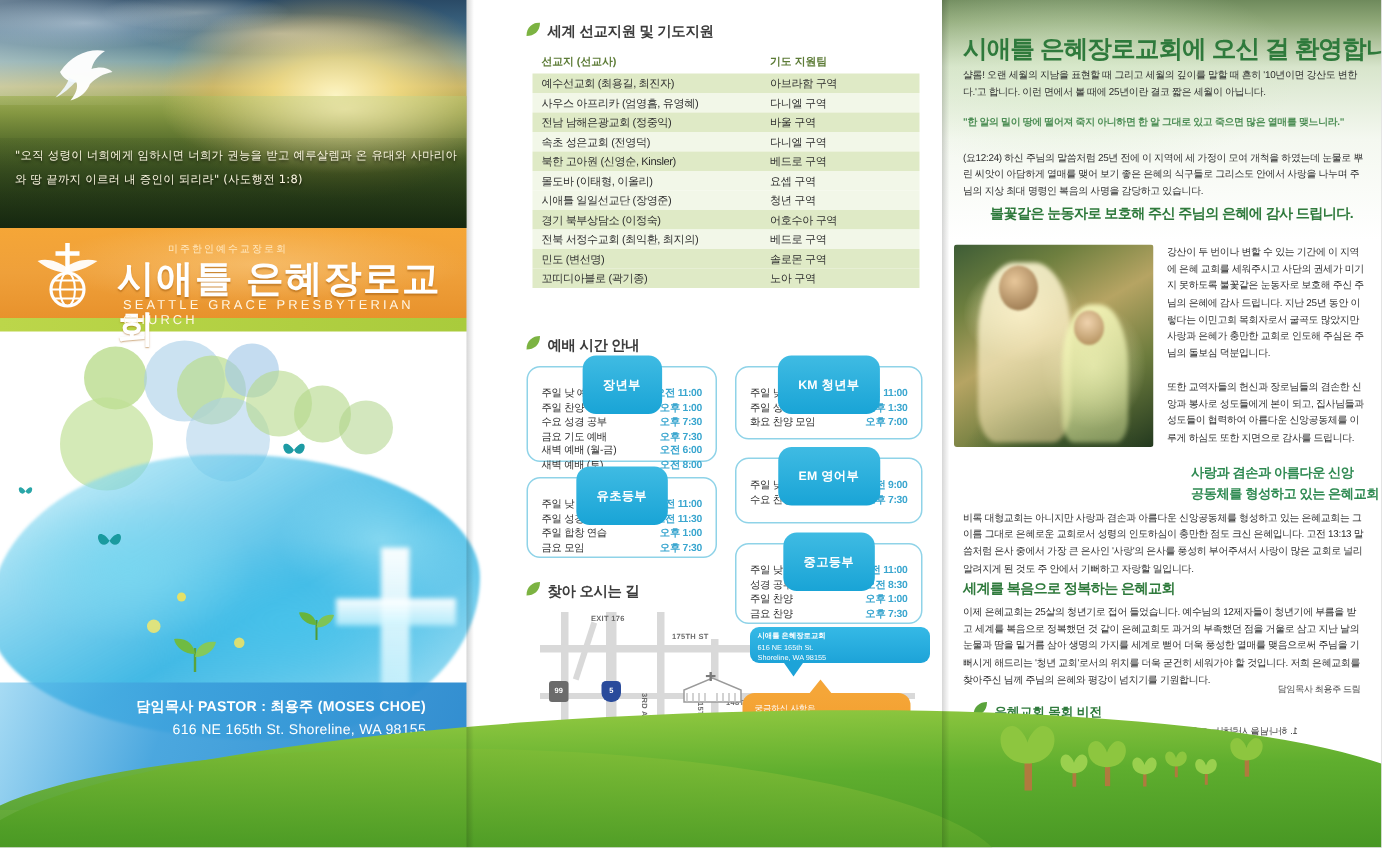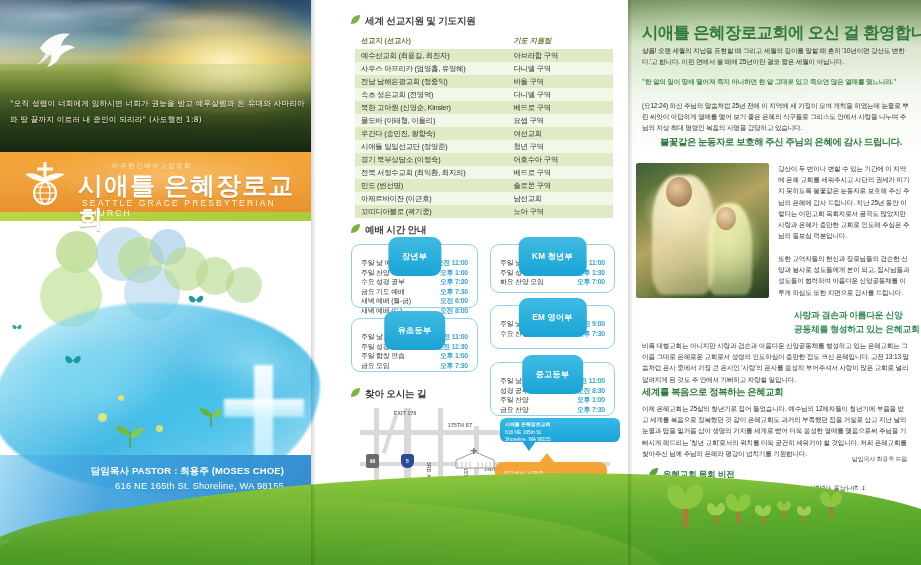--- a/index.html
+++ b/index.html
@@ -84,21 +84,21 @@
   
   .panel-mid { position:absolute; left:338px; top:0; width:290px; height:565px;
                background:#ffffff; overflow:hidden; }
   .sec-head { position:absolute; font-size:9.6px; font-weight:bold; color:#3c3c3c;
               letter-spacing:-.2px; }
   .sec-head .lf { display:inline-block; width:11px; height:10px; margin-right:4px;
                   vertical-align:-1px; }
 
   .mtable { position:absolute; left:17px; top:34px; width:258px; }
   .mt-hdr { display:flex; font-size:7.2px; font-weight:bold; color:#5c7b36; padding:2px 0 3px 6px; }
-  .mt-hdr .c1 { width:153px; } .mt-hdr .c2 { width:100px;font-style:italic; }
+  .mt-hdr .c1 { width:153px; } .mt-hdr .c2 { width:100px; }
   .mt-row { display:flex; font-size:7.4px; color:#2f2f2f; padding:1.5px 0 1.5px 6px; letter-spacing:-.25px; }
   .mt-row .c1 { width:153px; } .mt-row .c2 { width:100px; }
   .mt-row.odd { background:#dfeac6; }
   .mt-row.even { background:#f2f7e8; }
 
   
   .card { position:absolute; border:1px solid #8fd3e8; border-radius:9px; background:#ffffff; }
   .card-title { position:absolute; left:50%; transform:translateX(-50%); top:-8px;
                 background:linear-gradient(to bottom,#3fbbe3,#19a4d6); color:#ffffff;
                 font-size:8.2px; font-weight:bold; border-radius:9px; padding:14px 14px;
@@ -300,43 +300,35 @@
             <div class="c2">다니엘 구역</div>
           </div>
           <div class="mt-row odd">
             <div class="c1">북한 고아원 (신영순, Kinsler)</div>
             <div class="c2">베드로 구역</div>
           </div>
           <div class="mt-row even">
             <div class="c1">몰도바 (이태형, 이올리)</div>
             <div class="c2">요셉 구역</div>
           </div>
-          <div class="mt-row odd">
-            <div class="c1">우간다 (송민진, 왕향숙)</div>
-            <div class="c2">여선교회</div>
-          </div>
           <div class="mt-row even">
             <div class="c1">시애틀 일일선교단 (장영준)</div>
             <div class="c2">청년 구역</div>
           </div>
           <div class="mt-row odd">
             <div class="c1">경기 북부상담소 (이정숙)</div>
             <div class="c2">어호수아 구역</div>
           </div>
           <div class="mt-row even">
             <div class="c1">전북 서정수교회 (최익환, 최지의)</div>
             <div class="c2">베드로 구역</div>
           </div>
           <div class="mt-row odd">
             <div class="c1">민도 (변선명)</div>
             <div class="c2">솔로몬 구역</div>
-          </div>
-          <div class="mt-row even">
-            <div class="c1">아제르바이잔 (이근호)</div>
-            <div class="c2">남선교회</div>
           </div>
           <div class="mt-row odd">
             <div class="c1">꼬띠디아블로 (곽기종)</div>
             <div class="c2">노아 구역</div>
           </div>
         </div>
     </div>
 
     <div class="sec-head" style="left:12px;top:224px;">
       <svg class="lf" viewBox="0 0 11 10">

